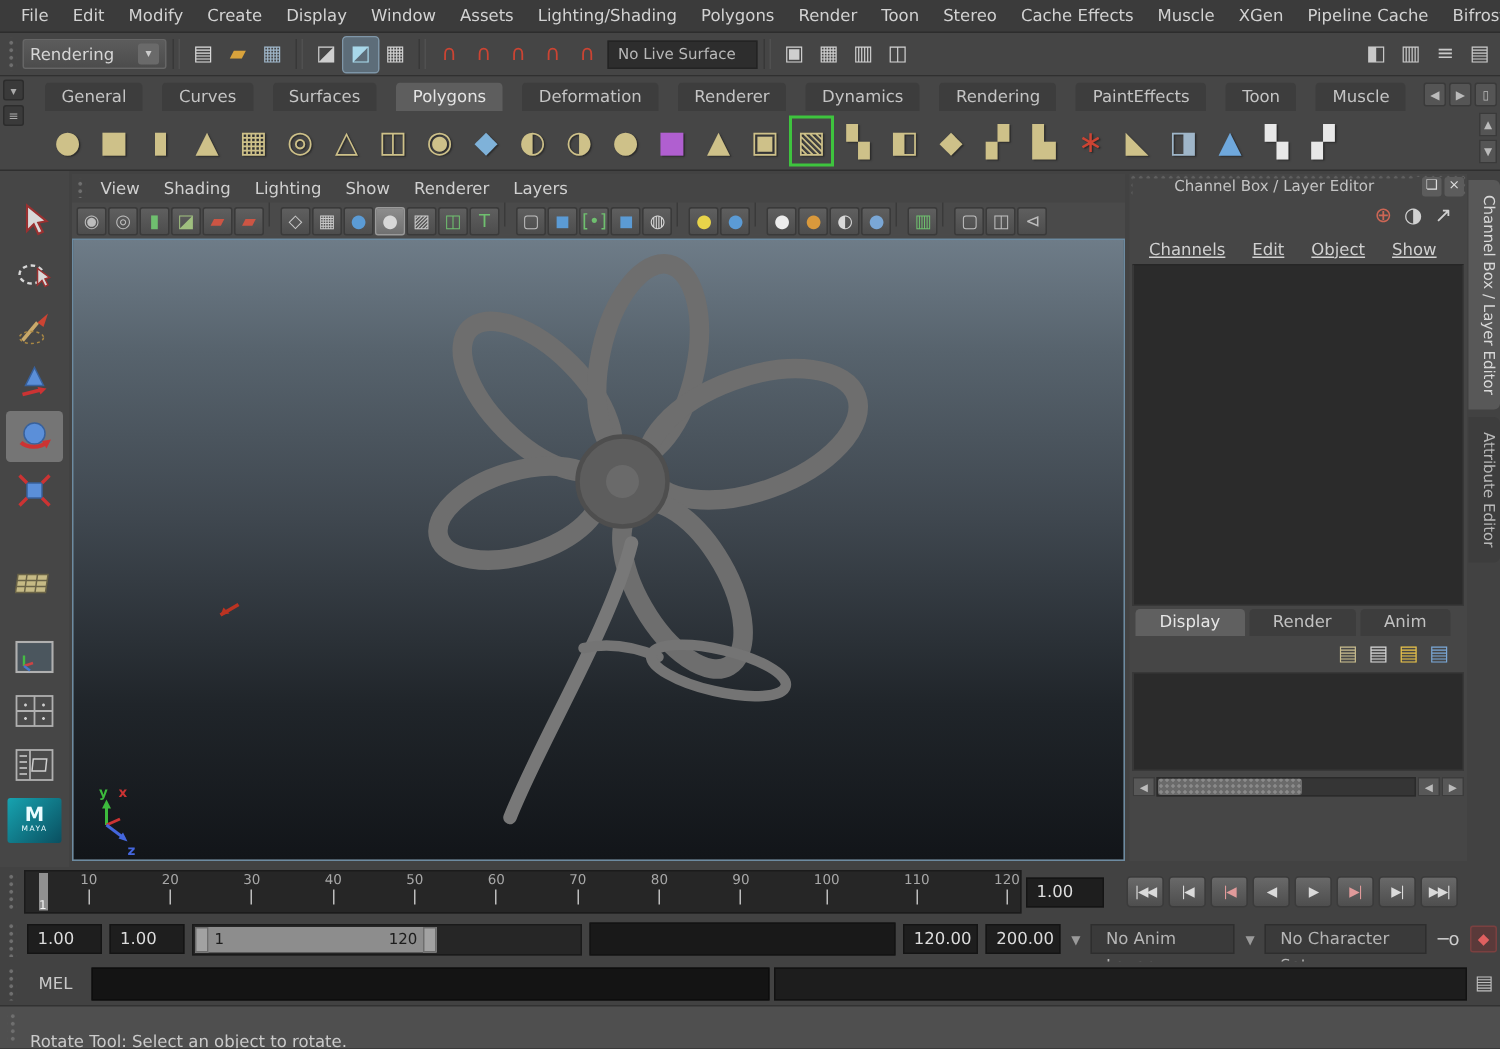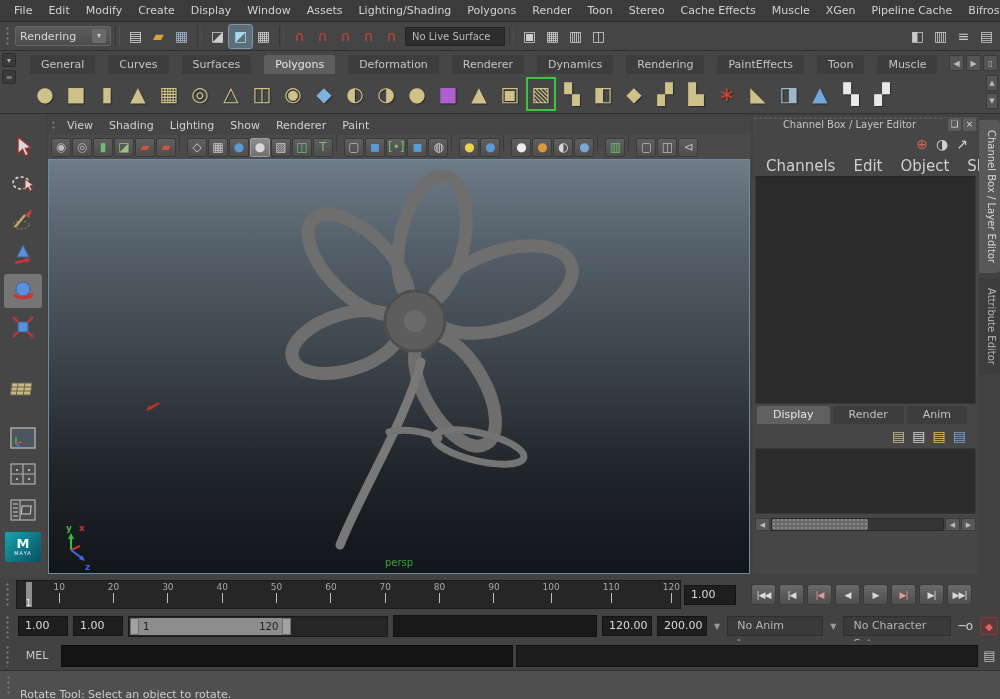--- a/index.html
+++ b/index.html
@@ -59,21 +59,21 @@
   .persp { position:absolute; left:0; right:0; bottom:5px; text-align:center; font-size:10px; color:#3aa03a; }
 
   
   .rpanel { position:absolute; left:753px; top:116px; width:225px; height:458px; background:#464646; display:flex; flex-direction:column; }
   .cb-title { height:16px; display:flex; align-items:center; padding:1px 2px; background-image:radial-gradient(circle,#5f5f5f 1px,transparent 1.3px); background-size:5px 5px; }
   .cb-title .ttl { flex:1; text-align:center; font-size:10px; color:#c4c4c4; background:#464646; padding:0 6px; }
   .wbtn { width:13px; height:13px; margin-left:2px; display:flex; align-items:center; justify-content:center; font-size:9px; border-radius:2px; background:#5c5c5c; color:#ddd; }
   .cb-icons { height:24px; display:flex; align-items:center; justify-content:flex-end; gap:8px; padding:0 10px; }
   .cb-icons span { font-size:14px; }
   .rmenu { height:20px; display:flex; align-items:center; padding:0 4px; }
-  .rmenu span { padding:0 9px; font-size:15px; color:#d0d0d0; }
+  .rmenu span { padding:0 9px; font-size:11px; color:#d0d0d0;text-decoration:underline; }
   .bigbox { margin:0 2px; height:228px; background:#2b2b2b; border:1px solid #383838; border-top-color:#262626; }
   .ltabs { height:20px; display:flex; gap:3px; align-items:flex-end; padding:2px 4px 0; }
   .ltab { padding:0 16px; height:18px; line-height:18px; background:#3d3d3d; border-radius:3px 3px 0 0; color:#c2c2c2; font-size:11px; }
   .ltab.active { background:#606060; color:#e6e6e6; }
   .layer-icons { height:24px; display:flex; align-items:center; justify-content:flex-end; gap:7px; padding:0 12px; }
   .layer-icons span { font-size:14px; }
   .layersbox { margin:0 2px; height:66px; background:#2b2b2b; border:1px solid #383838; }
   .hscroll { height:15px; margin:3px 2px 0; display:flex; align-items:center; gap:1px; }
   .hsbtn { width:15px; height:13px; background:#585858; border:1px solid #3c3c3c; color:#bbb; font-size:7px; display:flex; align-items:center; justify-content:center; }
   .hstrack { flex:1; height:13px; background:#353535; border:1px solid #2a2a2a; position:relative; display:flex; }
@@ -333,21 +333,21 @@
 
   <div class="vpanel">
     <div class="pmenubar">
       <div class="dots"></div>
       <div style="display:flex">
           <div class="pmi">View</div>
           <div class="pmi">Shading</div>
           <div class="pmi">Lighting</div>
           <div class="pmi">Show</div>
           <div class="pmi">Renderer</div>
-          <div class="pmi">Paint</div>
+          <div class="pmi">Layers</div>
         </div>
     </div>
     <div class="ptoolbar">
         <div class="picon" style="color: rgb(189, 189, 189);">◉</div>
         <div class="picon" style="color: rgb(189, 189, 189);">◎</div>
         <div class="picon" style="color: rgb(111, 191, 111);">▮</div>
         <div class="picon" style="color: rgb(159, 191, 127);">◪</div>
         <div class="picon" style="color: rgb(204, 85, 68);">▰</div>
         <div class="picon" style="color: rgb(204, 85, 68);">▰</div>
         <div class="picon sep"></div>
@@ -407,21 +407,20 @@
           <path d="M22 390 L22 376" stroke="#3dbb3d" stroke-width="2"></path>
           <path d="M22 373 L19 379 L25 379 Z" fill="#3dbb3d"></path>
           <path d="M22 390 L31 386" stroke="#cc3333" stroke-width="2"></path>
           <path d="M22 390 L34 399" stroke="#4466dd" stroke-width="2"></path>
           <path d="M36 401 L30 399 L33 395 Z" fill="#4466dd"></path>
           <text x="17" y="371" fill="#3dbb3d">y</text>
           <text x="30" y="371" fill="#cc3333">x</text>
           <text x="36" y="410" fill="#4466dd">z</text>
         </g>
       </svg>
-      <div class="persp">persp</div>
     </div>
   </div>
 
   <div class="rpanel">
     <div class="cb-title">
       <span class="ttl">Channel Box / Layer Editor</span>
       <span style="display:flex;background:#464646;padding-left:2px">
           <span class="wbtn">❏</span>
           <span class="wbtn">×</span>
         </span>

